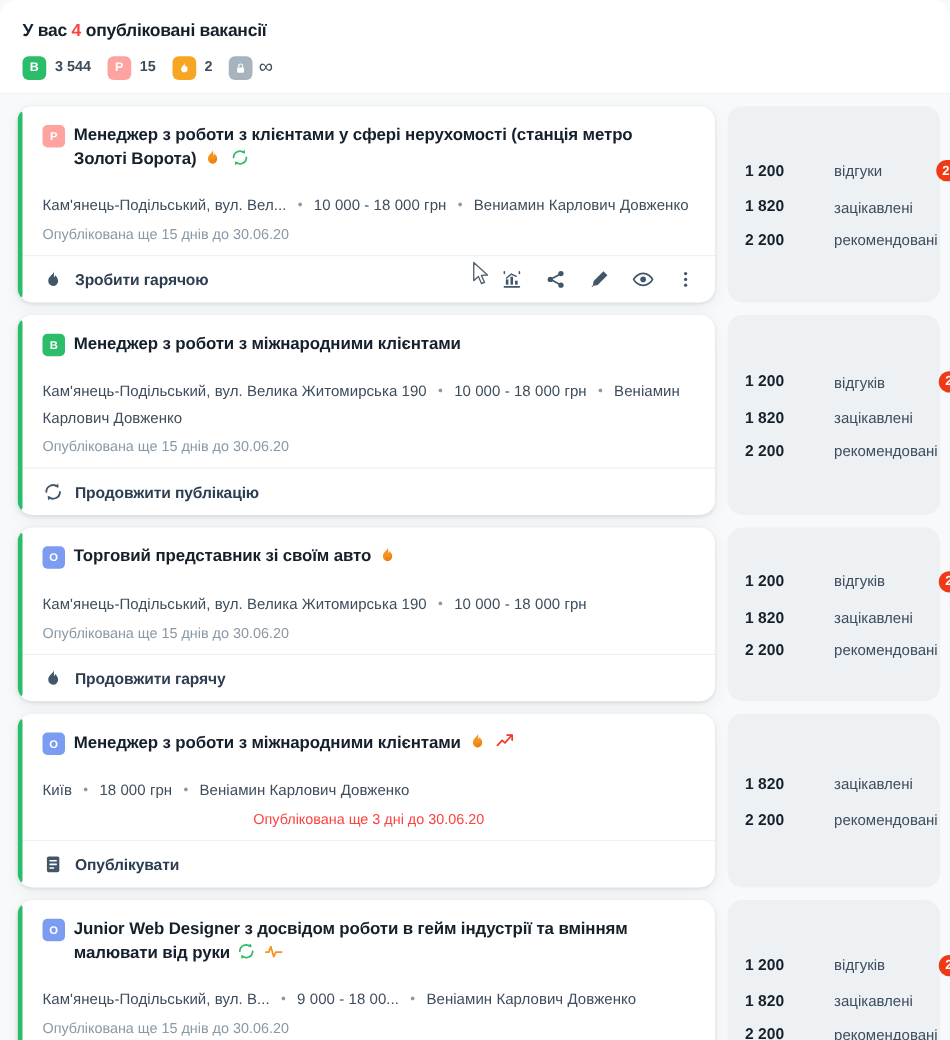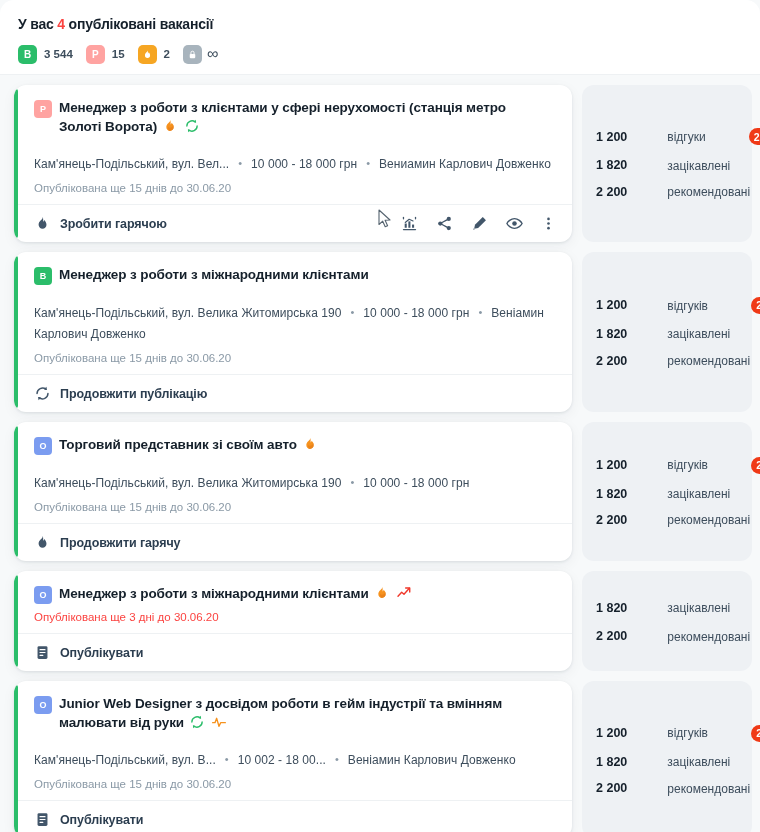--- a/index.html
+++ b/index.html
@@ -158,21 +158,21 @@
     margin: 0 9px;
     color: #8a99a6;
     font-size: 11px;
     vertical-align: 1px;
   }
   .published {
     margin-top: 7px;
     font-size: 11.5px;
     color: #8a99a6;
   }
-  .published.expiring { color: #fb4340; }
+  .published.expiring { color: #fb4340; text-align: center; }
 
   .card-actions {
     border-top: 1px solid #eef1f3;
     height: 38px;
     display: flex;
     align-items: center;
     padding: 0 16px 0 20px;
   }
   .action {
     display: inline-flex;
@@ -478,20 +478,21 @@
                   <svg width="16" height="16" viewBox="0 0 24 24">
                     <path d="M12.4 2.2c.4 3-1.6 4.1-3.1 5.6-1.7 1.7-2.8 3.4-2.8 5.7A5.6 5.6 0 0 0 12 19.4a5.6 5.6 0 0 0 5.6-5.8c0-2.9-1.7-4.6-3-6.4-.3 1.1-.9 1.9-1.8 2.4.6-2.8-.2-5.5-.4-7.4z" fill="#f6921e"></path>
                     <path d="M12 19.4a5.6 5.6 0 0 0 5.6-5.8c0-1.3-.4-2.4-1-3.4-.2 3-2.2 4.6-4.6 4.6-1.5 0-2.6-.7-3-1.9-.5 2.8.9 6.5 3 6.5z" fill="#e0761a" opacity=".55"></path>
                   </svg>
                   <svg width="16" height="16" viewBox="0 0 24 24">
                     <polyline points="3,17 8.5,11 12,14 20,5" fill="none" stroke="#f0382b" stroke-width="2.1" stroke-linecap="round" stroke-linejoin="round"></polyline>
                     <polyline points="14.5,4.6 20.6,4.6 20.6,10.6" fill="none" stroke="#f0382b" stroke-width="2.1" stroke-linecap="round" stroke-linejoin="round"></polyline>
                   </svg>
                 </span></div>
             </div>
+            <div class="meta"><span>Київ</span><span class="dot">•</span><span>18 000 грн</span><span class="dot">•</span><span>Веніамин Карлович Довженко</span></div>
             <div class="published expiring">Опублікована ще 3 дні до 30.06.20</div>
           </div>
           <div class="card-actions">
             <div class="action">
               <svg width="17" height="17" viewBox="0 0 24 24">
                 <rect x="5" y="3" width="14" height="18" rx="2" fill="#42566a"></rect>
                 <g stroke="#ffffff" stroke-width="1.7" stroke-linecap="round">
                   <path d="M8.5 8h7"></path>
                   <path d="M8.5 12h7"></path>
                   <path d="M8.5 16h4"></path>
@@ -528,21 +529,21 @@
                       <path d="M19.7 12a7.7 7.7 0 0 1-12.6 5.9"></path>
                     </g>
                     <path d="M17.6 2.6l.6 4.3-4.3-.8z" fill="#2bbd6a"></path>
                     <path d="M6.4 21.4l-.6-4.3 4.3.8z" fill="#2bbd6a"></path>
                   </svg>
                   <svg width="16" height="16" viewBox="0 0 24 24">
                     <polyline points="2.5,13 6,13 8.5,6.5 12,18.5 14.5,13 18,13 21.5,13" fill="none" stroke="#f6921e" stroke-width="2.1" stroke-linecap="round" stroke-linejoin="round"></polyline>
                   </svg>
                 </span></div>
             </div>
-            <div class="meta"><span>Кам'янець-Подільський, вул. В...</span><span class="dot">•</span><span>10 002 - 18 00...</span><span class="dot">•</span><span>Веніамин Карлович Довженко</span></div>
+            <div class="meta"><span>Кам'янець-Подільський, вул. В...</span><span class="dot">•</span><span>9 000 - 18 00...</span><span class="dot">•</span><span>Веніамин Карлович Довженко</span></div>
             <div class="published">Опублікована ще 15 днів до 30.06.20</div>
           </div>
           <div class="card-actions">
             <div class="action">
               <svg width="17" height="17" viewBox="0 0 24 24">
                 <rect x="5" y="3" width="14" height="18" rx="2" fill="#42566a"></rect>
                 <g stroke="#ffffff" stroke-width="1.7" stroke-linecap="round">
                   <path d="M8.5 8h7"></path>
                   <path d="M8.5 12h7"></path>
                   <path d="M8.5 16h4"></path>

